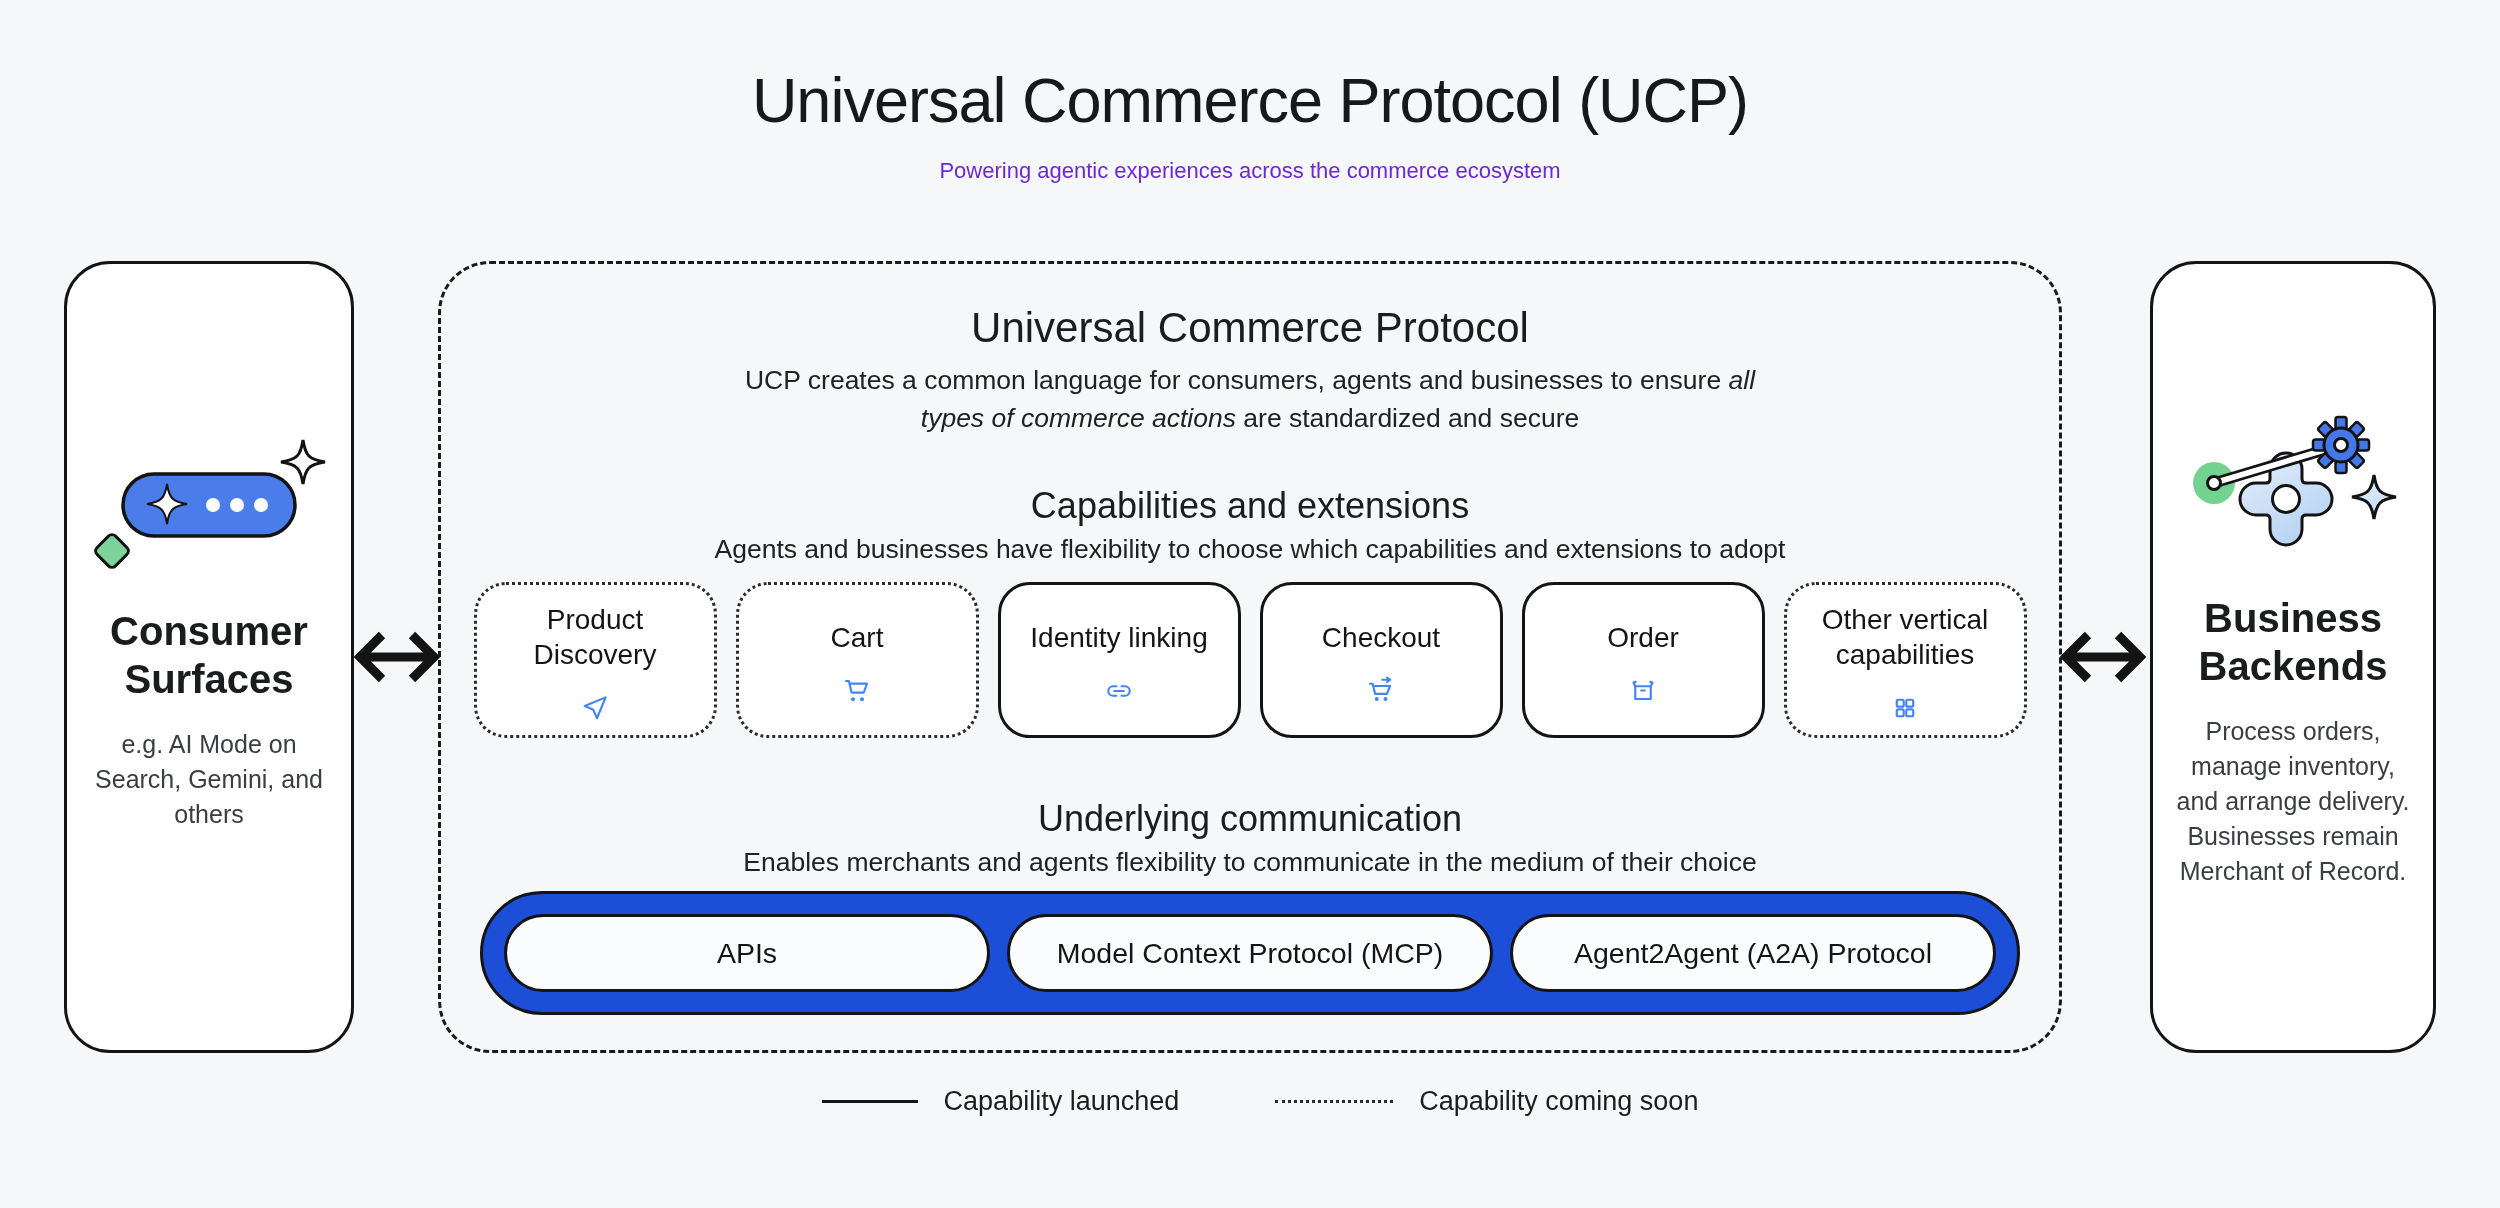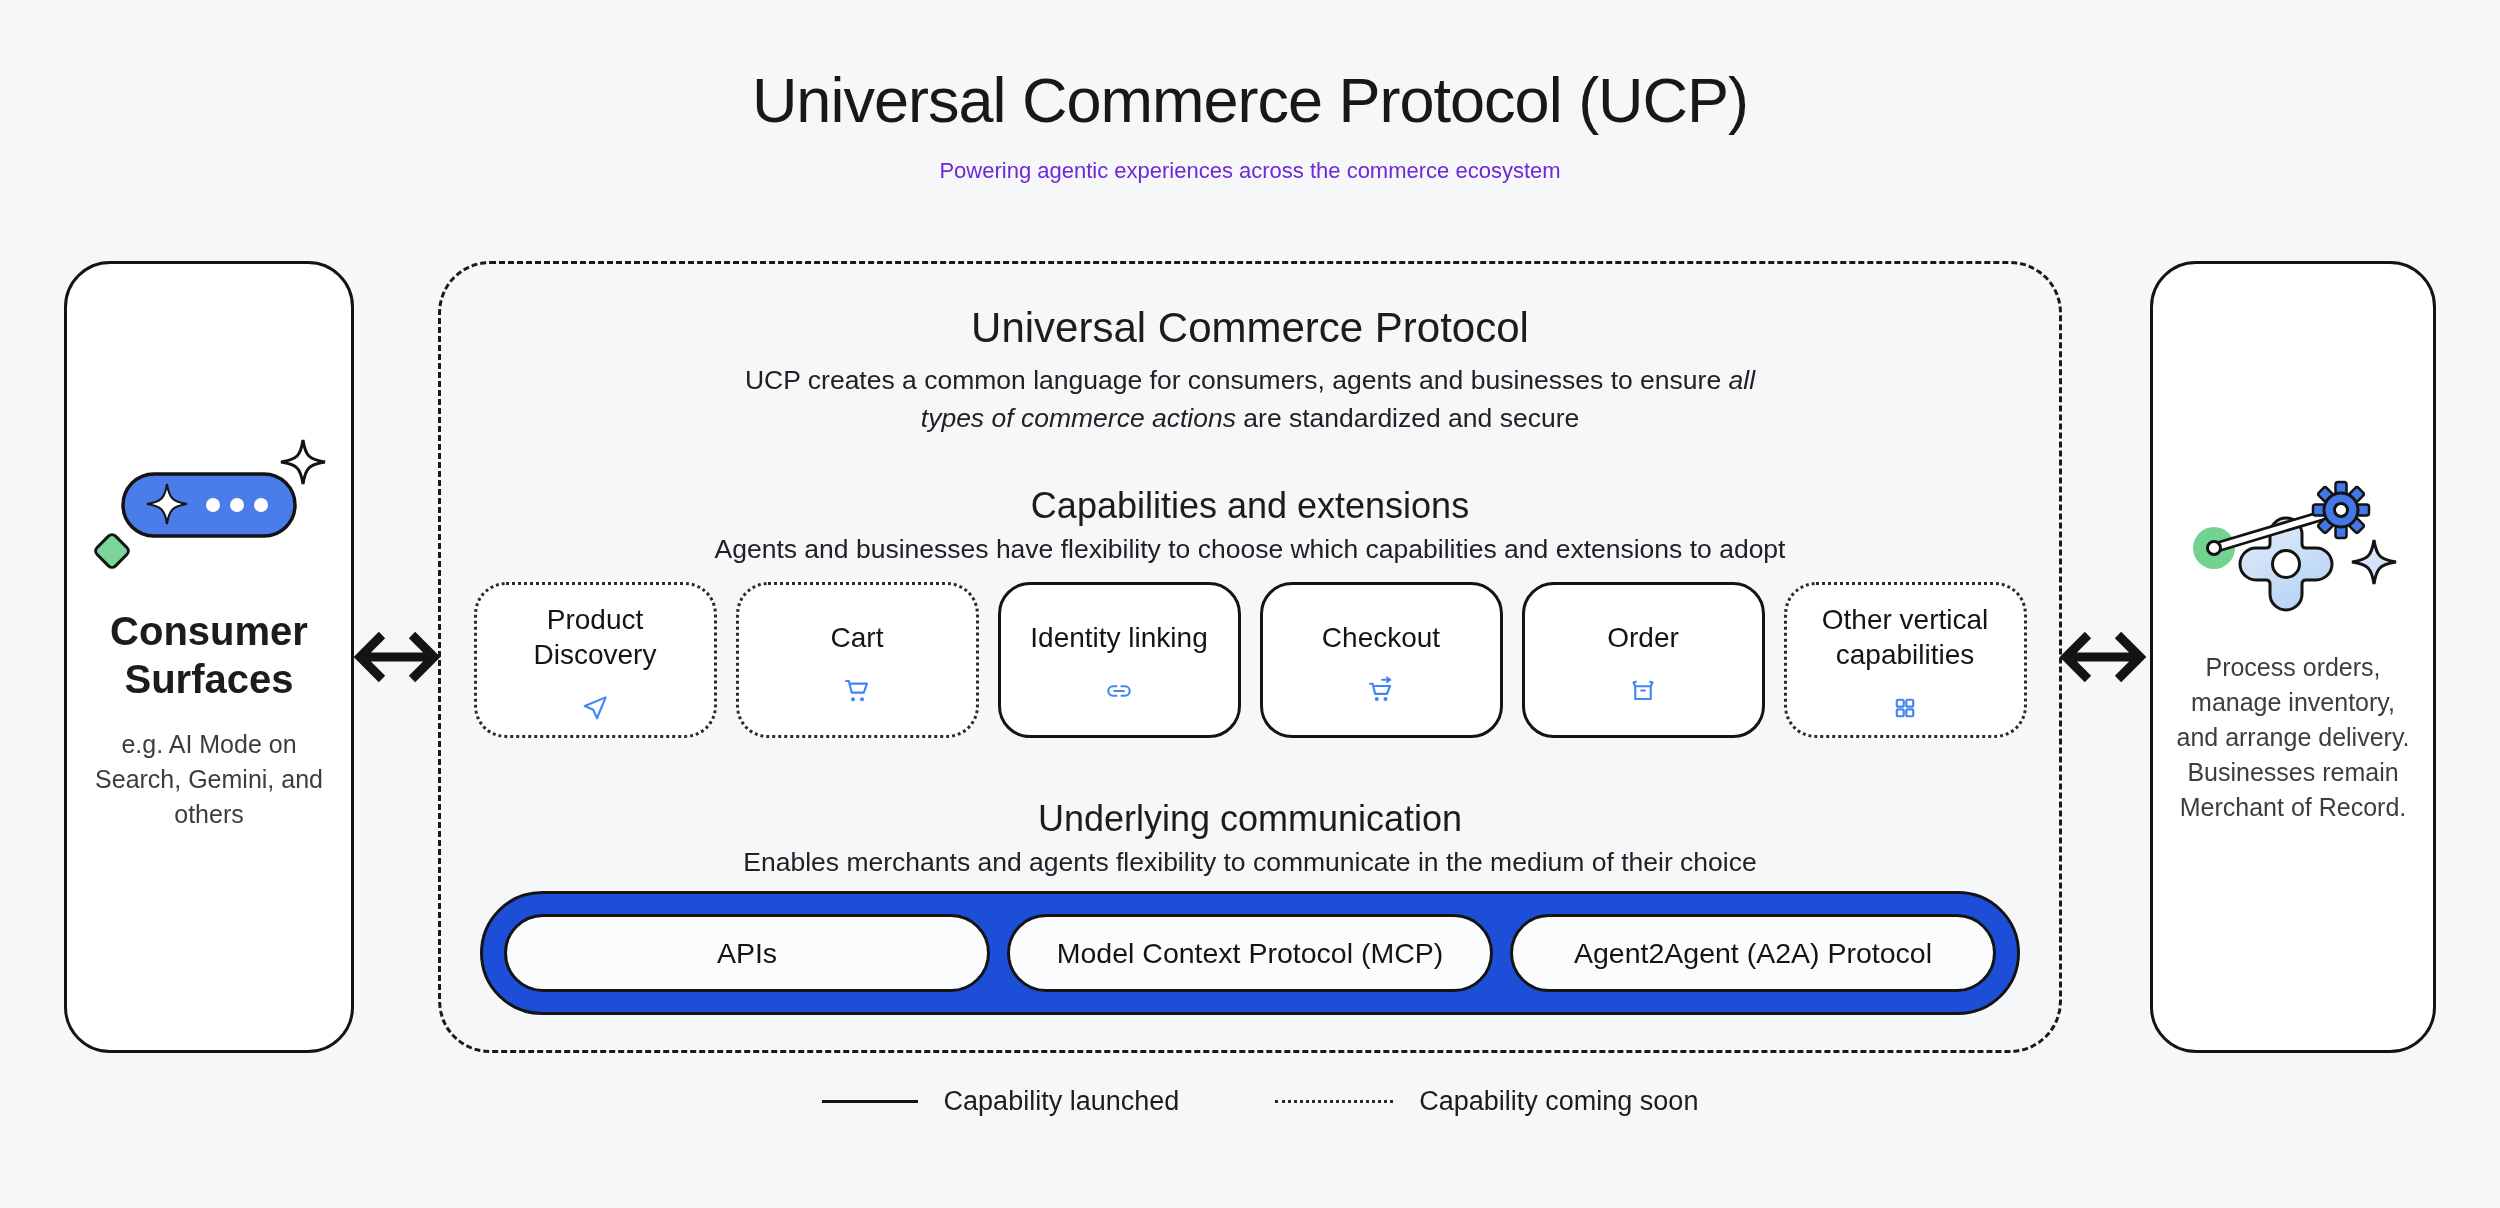--- a/index.html
+++ b/index.html
@@ -15,21 +15,21 @@
   
   .header{position:absolute;top:64px;left:0;width:100%;text-align:center;}
   .page-title{font-size:63px;font-weight:400;letter-spacing:-1px;color:#17181a;}
   .page-subtitle{margin-top:22px;font-size:22px;font-weight:400;color:#6d28d9;}
 
   
   .side-panel{
     position:absolute;top:261px;height:792px;
     background:#ffffff;border:3px solid #141414;border-radius:46px;
     box-sizing:border-box;
-    display:flex;flex-direction:column;align-items:center;justify-content:center;
+    display:flex;flex-direction:column;align-items:flex-start;justify-content:center;
     text-align:center;
   }
   .side-panel .inner{transform:translateY(-24px);display:flex;flex-direction:column;align-items:center;}
   #consumer-panel{left:64px;width:290px;}
   #business-panel{left:2150px;width:286px;}
   .side-title{font-size:40px;font-weight:600;line-height:1.18;color:#1b1c1e;margin-top:34px;}
   .side-desc{font-size:25px;line-height:1.4;color:#3a3d41;margin-top:24px;}
   #consumer-panel .side-desc{width:238px;}
   #business-panel .side-desc{width:252px;}
 
@@ -237,20 +237,21 @@
             <rect x="157.5" y="16" width="11" height="12" rx="2.5" transform="rotate(225 163 44)"></rect>
             <rect x="157.5" y="16" width="11" height="12" rx="2.5" transform="rotate(270 163 44)"></rect>
             <rect x="157.5" y="16" width="11" height="12" rx="2.5" transform="rotate(315 163 44)"></rect>
           </g>
           <circle cx="163" cy="44" r="17" fill="#4477e8" stroke="#131313" stroke-width="3"></circle>
           <circle cx="163" cy="44" r="6.5" fill="#ffffff" stroke="#131313" stroke-width="3"></circle>
           <circle cx="36" cy="82" r="6.5" fill="#ffffff" stroke="#131313" stroke-width="3"></circle>
           <path d="M196,74 C198.5,90 202,93.5 218,96 C202,98.5 198.5,102 196,118 C193.5,102 190,98.5 174,96 C190,93.5 193.5,90 196,74 Z" fill="url(#g2)" stroke="#131313" stroke-width="3"></path>
         </svg>
       </span>
+      <div class="side-title">Business Backends</div>
       <div class="side-desc">Process orders, manage inventory, and arrange delivery. Businesses remain Merchant of Record.</div>
     </div>
   </div>
 
   <div class="legend">
     <div class="legend-item">
       <span class="legend-line-solid"></span>
       <span class="legend-label">Capability launched</span>
     </div>
     <div class="legend-item">

